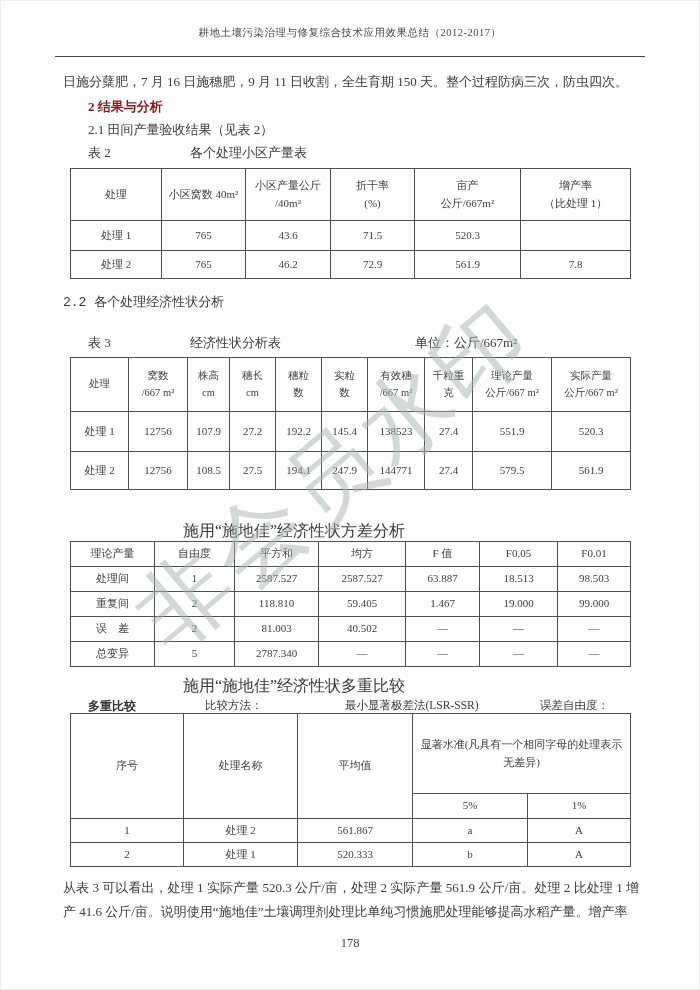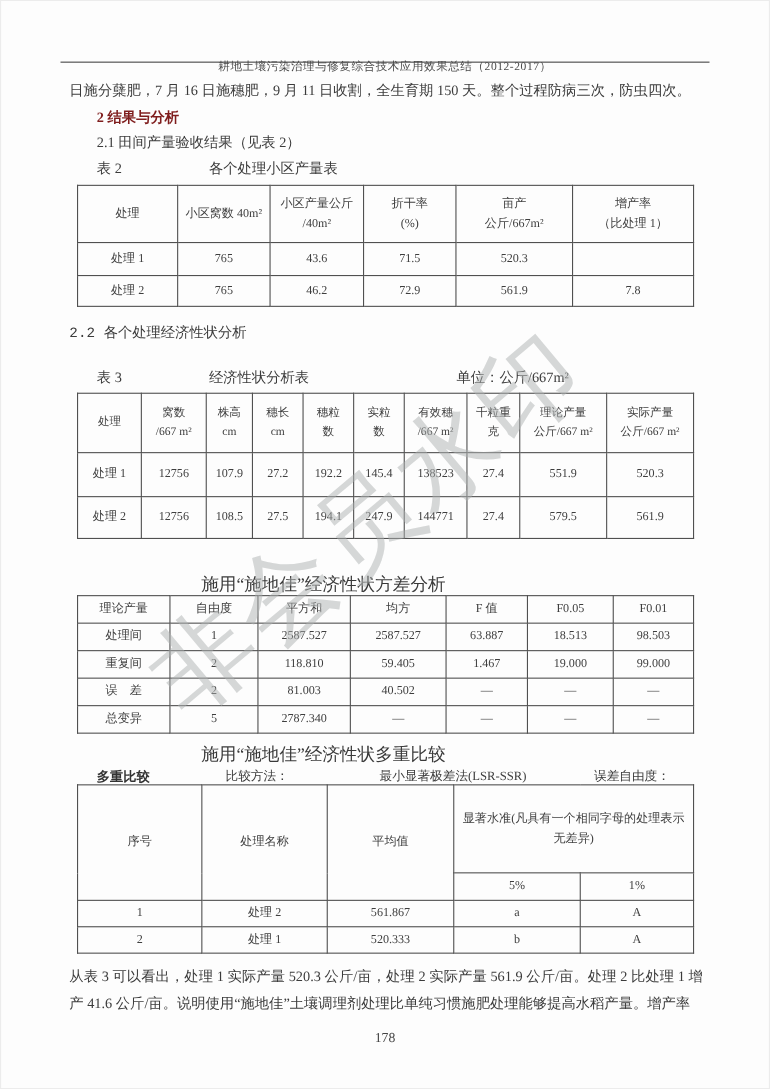--- a/index.html
+++ b/index.html
@@ -7,21 +7,21 @@
     width:700px;height:990px;
     background:#fdfdfd;
     font-family:"Liberation Serif","DejaVu Serif",serif;
     color:#3b3b3b;
     position:relative;
     overflow:hidden;
   }
   .page{position:absolute;inset:0;box-shadow:inset 0 0 0 1px #ececec;}
 
   .header-title{
-    position:absolute;top:54px;left:0;width:700px;
+    position:absolute;top:26px;left:0;width:700px;
     text-align:center;font-size:10.5px;color:#4a4a4a;letter-spacing:.5px;
   }
   .header-rule{
     position:absolute;top:56px;left:55px;width:590px;
     border-top:1.6px solid #454545;
   }
 
   .para{position:absolute;left:63px;width:576px;font-size:13px;line-height:24px;text-align:justify;}
   .intro{top:70px;}
   .h2{position:absolute;left:88px;top:98px;font-size:13px;font-weight:bold;color:#7f1d1d;}

